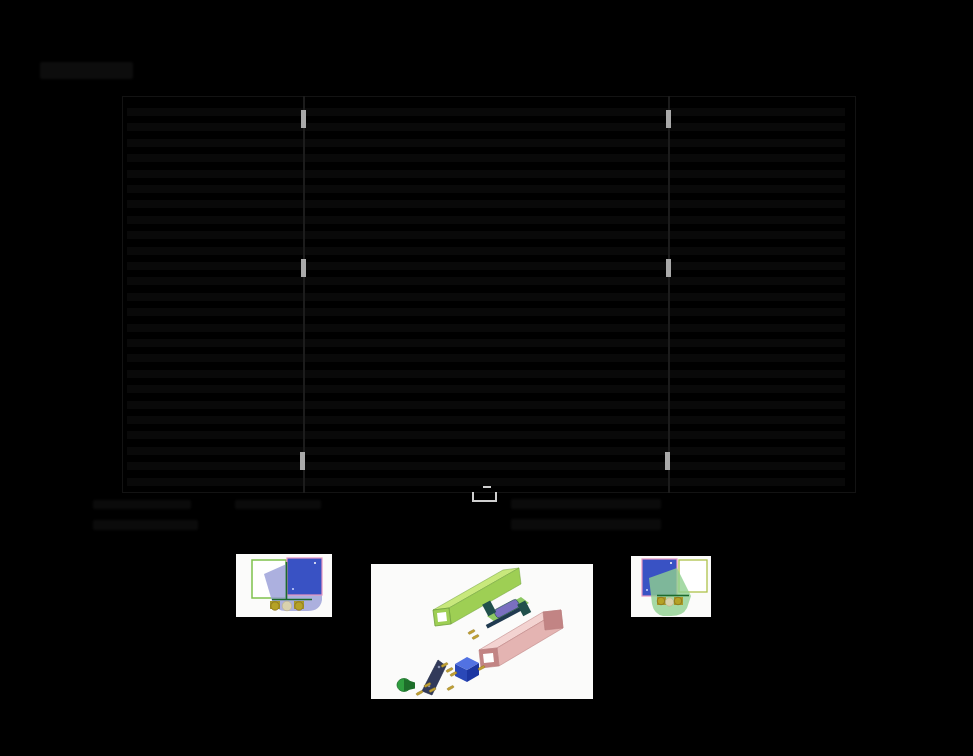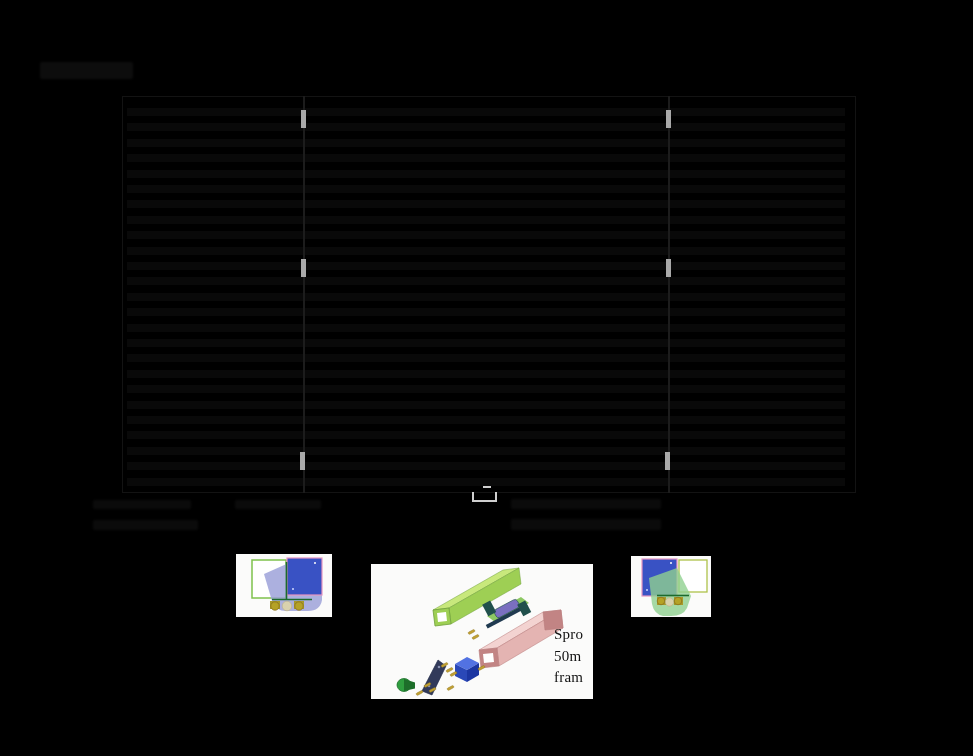--- a/index.html
+++ b/index.html
@@ -168,25 +168,20 @@
         <rect x="70" y="100" width="7" height="2.4" rx="1" class="f-gold" transform="rotate(-28 73 101)"></rect>
         <rect x="75" y="105" width="7" height="2.4" rx="1" class="f-gold" transform="rotate(-28 78 106)"></rect>
         <rect x="79" y="109" width="7" height="2.4" rx="1" class="f-gold" transform="rotate(-28 82 110)"></rect>
         <rect x="53" y="120" width="7" height="2.4" rx="1" class="f-gold" transform="rotate(-28 56 121)"></rect>
         <rect x="58" y="125" width="7" height="2.4" rx="1" class="f-gold" transform="rotate(-28 61 126)"></rect>
         <rect x="76" y="123" width="7" height="2.4" rx="1" class="f-gold" transform="rotate(-28 79 124)"></rect>
         <rect x="45" y="128" width="7" height="2.4" rx="1" class="f-gold" transform="rotate(-28 48 129)"></rect>
         <rect x="107" y="103" width="7" height="2.4" rx="1" class="f-gold" transform="rotate(-28 110 104)"></rect>
       </g>
     </svg>
-    <div class="fig-label">
-      <span>Spro</span>
-      <span>50m</span>
-      <span>fram</span>
-    </div>
   </div>
 
   <div class="abs img img-right">
     <svg viewBox="0 0 80 61">
       <rect x="48" y="4" width="28" height="32" class="s-byellow"></rect>
       <rect x="11" y="3" width="35" height="37" class="f-sqblue"></rect>
       <circle cx="40" cy="7" r="1" fill="#ffffff"></circle>
       <circle cx="16" cy="34" r="1" fill="#cfd8ff"></circle>
       <path d="M 18,22 L 46,12 L 60,40 L 56,52 Q 52,60 40,60 L 32,60 Q 23,58 21,48 Z" class="f-blobg"></path>
       <line x1="26" y1="39.5" x2="58" y2="39.5" class="l-green"></line>

